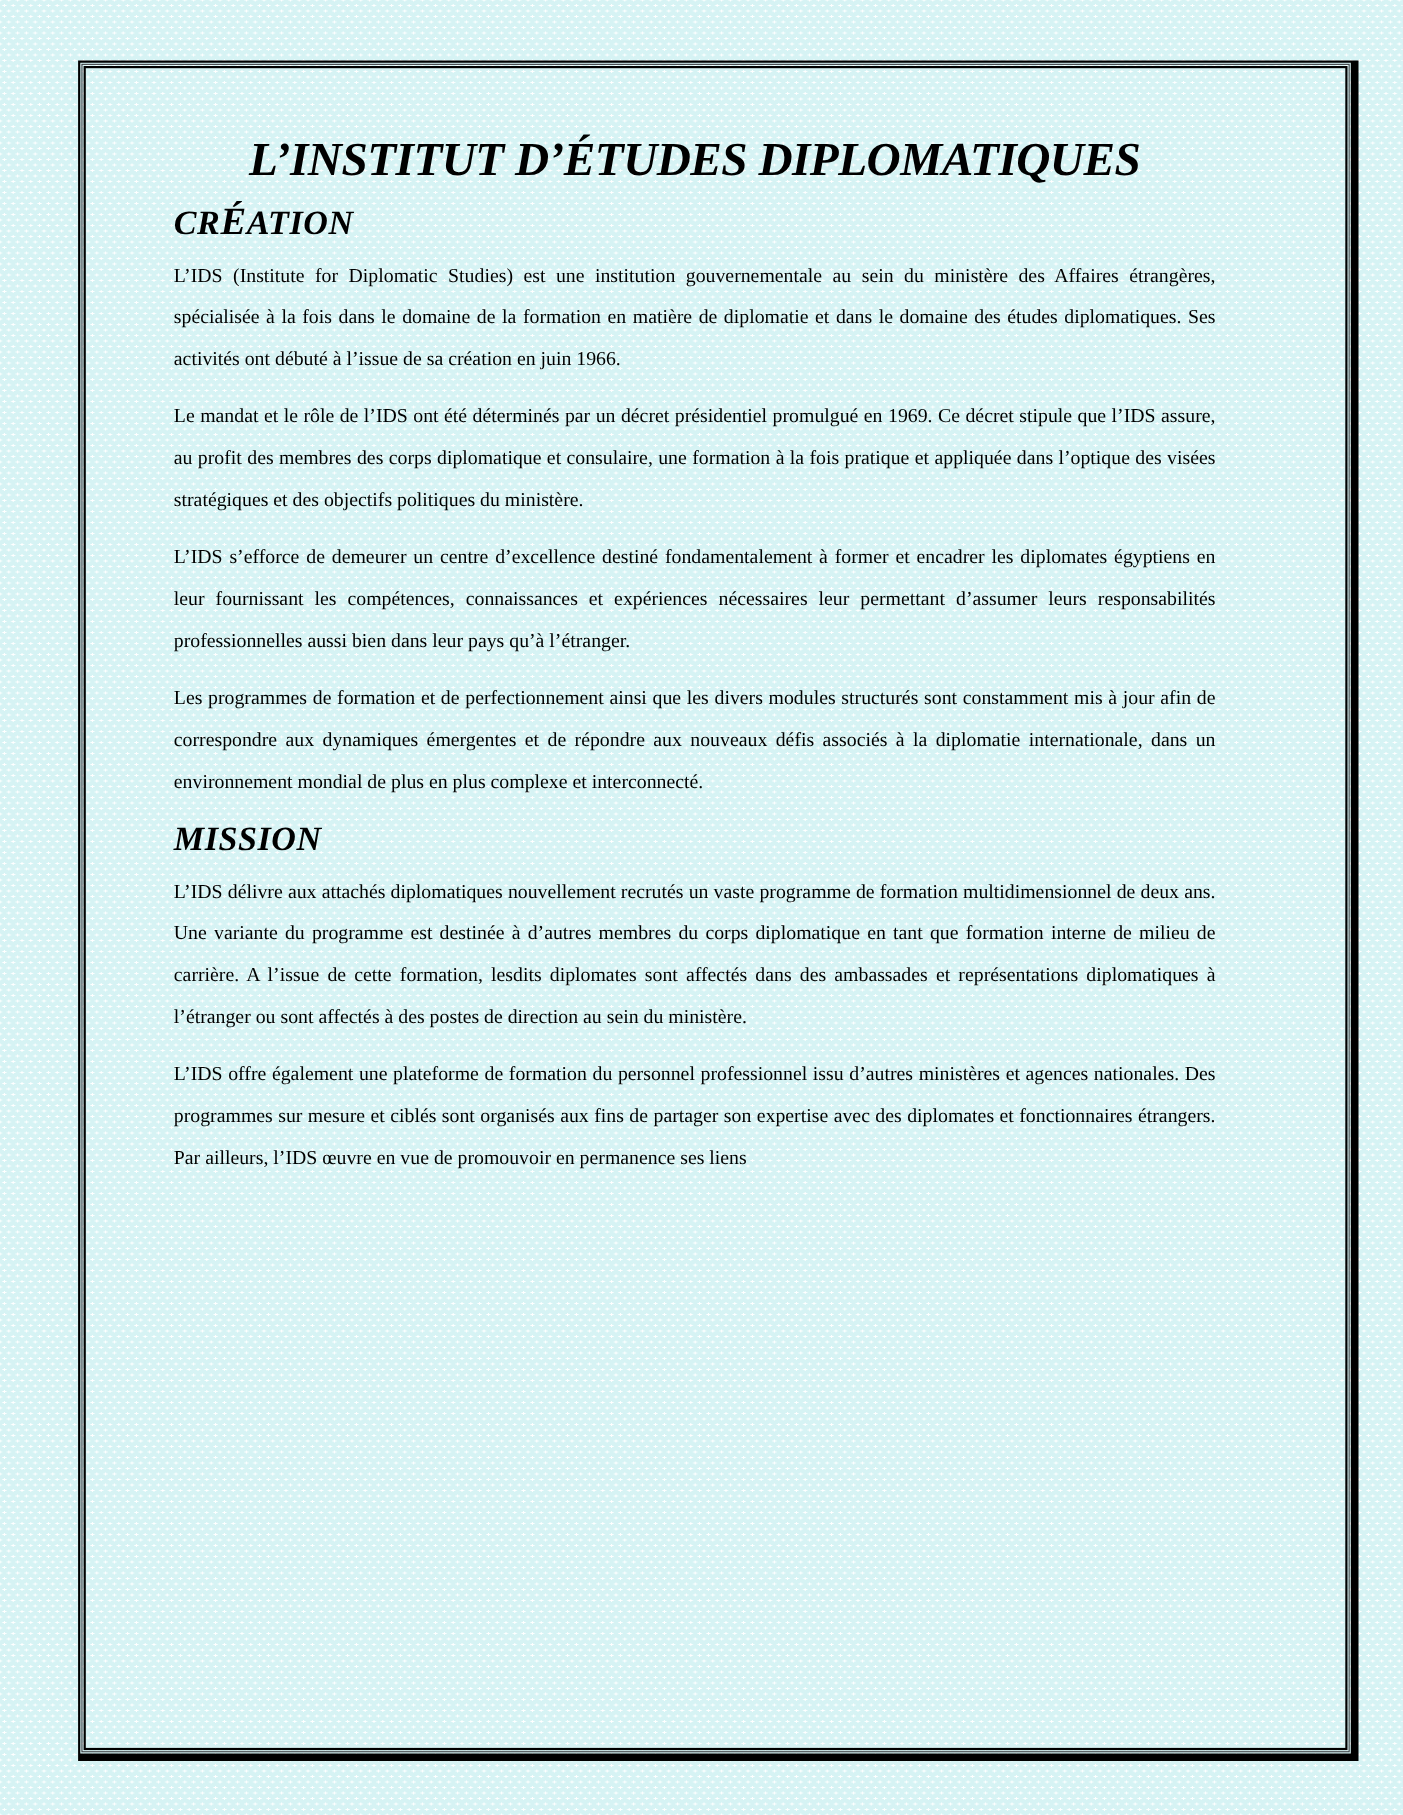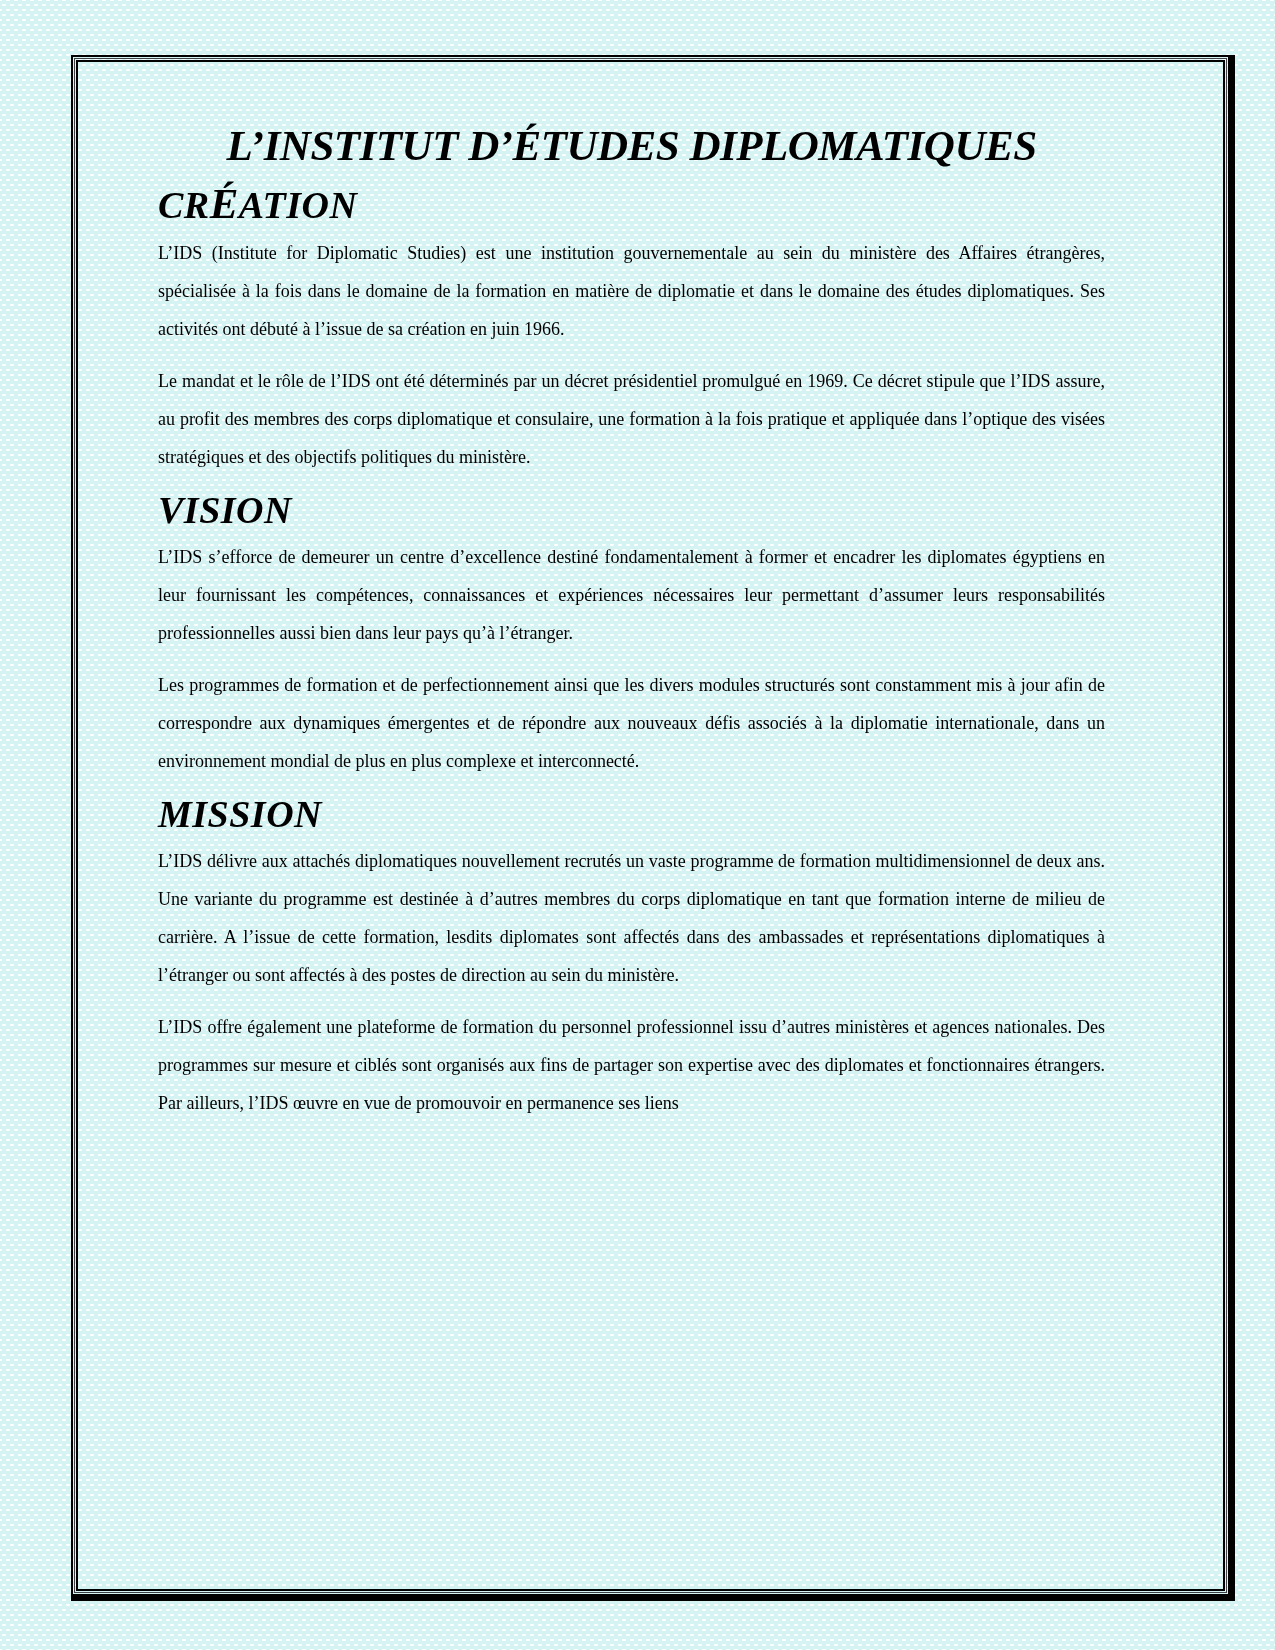--- a/index.html
+++ b/index.html
@@ -55,21 +55,21 @@
     font-style: italic;
     font-size: 43px;
     line-height: 55px;
     letter-spacing: -0.5px;
   }
   .title-line { display: block; }
   .heading {
     margin: 10px 0 8px 0;
     font-weight: bold;
     font-style: italic;
-    font-size: 38px;
+    font-size: 31px;
     line-height: 40px;
     letter-spacing: 0.5px;
   }
   .accent-cap {
     font-size: 1.13em;
     line-height: 1;
   }
   .para {
     margin: 0 0 14px 0;
     text-align: justify;
@@ -90,21 +90,20 @@
           <span class="title-line">L’INSTITUT D’ÉTUDES DIPLOMATIQUES</span>
         </h1>
 
         <section>
           <h2 class="heading"><span>CR</span><span class="accent-cap">É</span><span>ATION</span></h2>
           <p class="para">L’IDS (Institute for Diplomatic Studies) est une institution gouvernementale au sein du ministère des Affaires étrangères, spécialisée à la fois dans le domaine de la formation en matière de diplomatie et dans le domaine des études diplomatiques. Ses activités ont débuté à l’issue de sa création en juin 1966.</p>
           <p class="para">Le mandat et le rôle de l’IDS ont été déterminés par un décret présidentiel promulgué en 1969. Ce décret stipule que l’IDS assure, au profit des membres des corps diplomatique et consulaire, une formation à la fois pratique et appliquée dans l’optique des visées stratégiques et des objectifs politiques du ministère.</p>
         </section>
 
         <section>
-          <h2 class="heading">VISION</h2>
           <p class="para">L’IDS s’efforce de demeurer un centre d’excellence destiné fondamentalement à former et encadrer les diplomates égyptiens en leur fournissant les compétences, connaissances et expériences nécessaires leur permettant d’assumer leurs responsabilités professionnelles aussi bien dans leur pays qu’à l’étranger.</p>
           <p class="para">Les programmes de formation et de perfectionnement ainsi que les divers modules structurés sont constamment mis à jour afin de correspondre aux dynamiques émergentes et de répondre aux nouveaux défis associés à la diplomatie internationale, dans un environnement mondial de plus en plus complexe et interconnecté.</p>
         </section>
 
         <section>
           <h2 class="heading">MISSION</h2>
           <p class="para">L’IDS délivre aux attachés diplomatiques nouvellement recrutés un vaste programme de formation multidimensionnel de deux ans. Une variante du programme est destinée à d’autres membres du corps diplomatique en tant que formation interne de milieu de carrière. A l’issue de cette formation, lesdits diplomates sont affectés dans des ambassades et représentations diplomatiques à l’étranger ou sont affectés à des postes de direction au sein du ministère.</p>
           <p class="para">L’IDS offre également une plateforme de formation du personnel professionnel issu d’autres ministères et agences nationales. Des programmes sur mesure et ciblés sont organisés aux fins de partager son expertise avec des diplomates et fonctionnaires étrangers. Par ailleurs, l’IDS œuvre en vue de promouvoir en permanence ses liens</p>
         </section>
 

